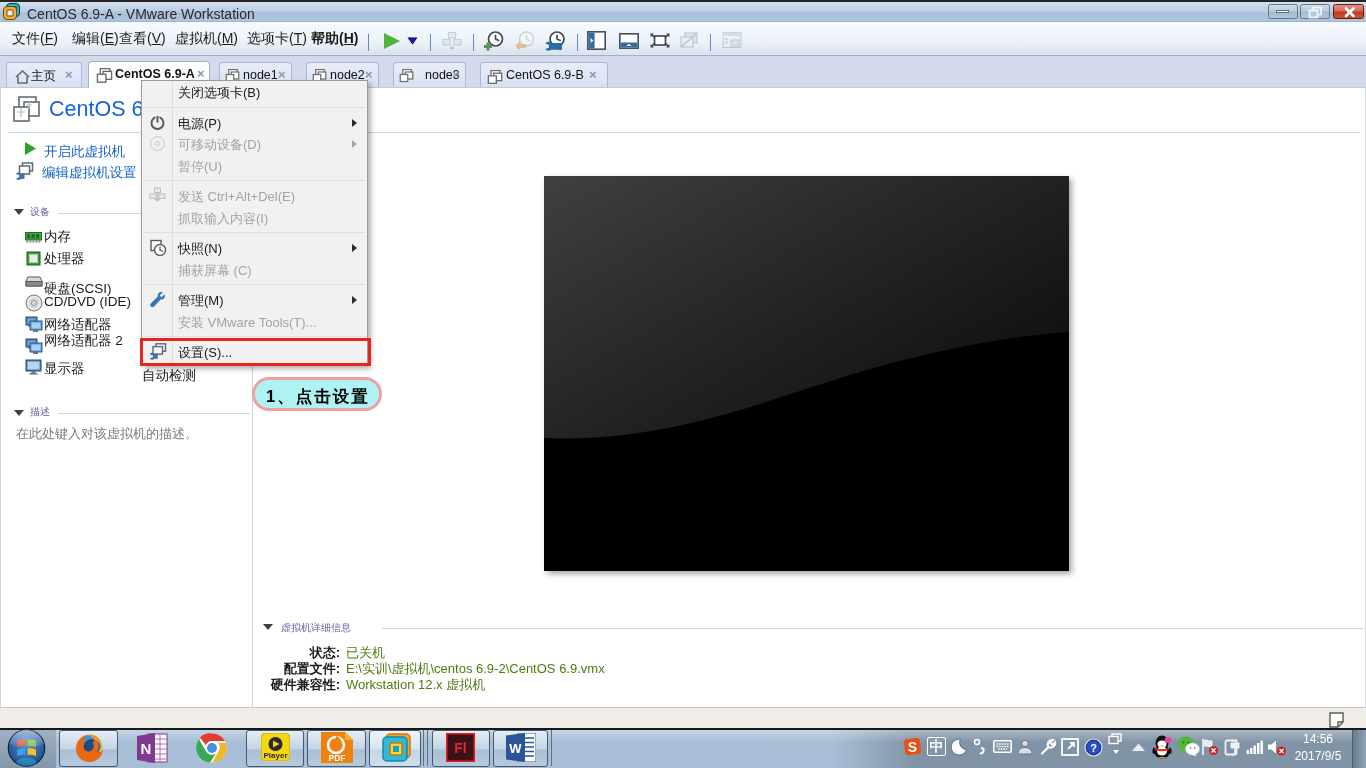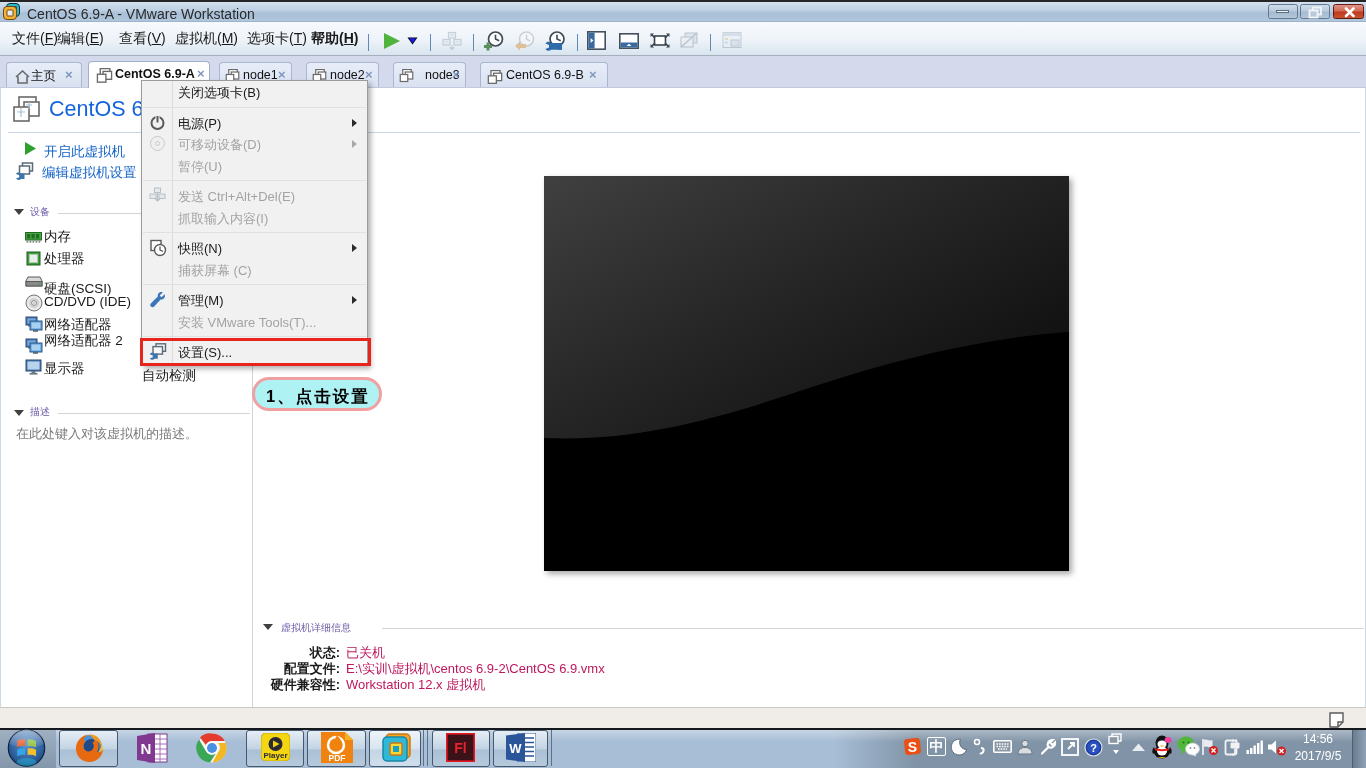--- a/index.html
+++ b/index.html
@@ -44,21 +44,21 @@
 
 #sbheader { position:absolute; left:49px; top:9px; font-size:21.5px; color:#1464dc; white-space:nowrap; }
 #sbline { position:absolute; left:8px; top:44px; width:1352px; height:1px; background:#c8d8ea; }
 .slink { position:absolute; font-size:13.5px; color:#1464c8; }
 .shdr { position:absolute; font-size:10px; color:#6d5ca8; }
 .stri { position:absolute; width:0; height:0; border-left:5px solid transparent; border-right:5px solid transparent; border-top:6px solid #404040; }
 .sline { position:absolute; height:1px; background:#d4d4d4; }
 .ditem { position:absolute; left:44px; font-size:13.5px; color:#1a1a1a; white-space:nowrap; }
 .dicon { position:absolute; left:15px; }
 .dtlabel { position:absolute; font-size:13px; font-weight:bold; color:#1a1a1a; text-align:right; width:120px; }
-.dtvalue { position:absolute; font-size:13px; color:#be185d; white-space:nowrap; }
+.dtvalue { position:absolute; font-size:13px; color:#4d7c0f; white-space:nowrap; }
 
 
 #vmscreen { position:absolute; left:544px; top:176px; width:525px; height:395px; background:#000; box-shadow:3px 3px 6px rgba(0,0,0,0.35); }
 
 
 #statusbar { position:absolute; left:0; top:707px; width:1366px; height:21px; background:#f0ede9; border-top:1px solid #cbc7c1; }
 
 
 #ctxmenu { position:absolute; left:141px; top:80px; width:227px; height:286px; background:#f1f1f1; border:1px solid #9b9b9b; box-shadow:3px 3px 5px rgba(0,0,0,0.3); }
 #ctxgutterline { position:absolute; left:30px; top:0; width:1px; height:284px; background:#dcdcdc; }
@@ -110,21 +110,21 @@
     </svg>
   </div>
   <div class="winbtn" id="btncls">
     <svg width="17" height="15" viewBox="0 0 17 15">
       <path d="M5 3.5 L12.5 11 M12.5 3.5 L5 11" stroke="#fdfdfd" stroke-width="2.6" stroke-linecap="round"></path>
     </svg>
   </div>
 
   <div id="menubar"></div>
   <div class="mitem" style="left:12px;">文件(<u>F</u>)</div>
-  <div class="mitem" style="left:57px;">编辑(<u>E</u>)</div>
+  <div class="mitem" style="left:72px;">编辑(<u>E</u>)</div>
   <div class="mitem" style="left:119px;">查看(<u>V</u>)</div>
   <div class="mitem" style="left:175px;">虚拟机(<u>M</u>)</div>
   <div class="mitem" style="left:247px;">选项卡(<u>T</u>)</div>
   <div class="mitem" style="left:311px;font-weight:bold;">帮助(<u>H</u>)</div>
   <div class="tsep" style="left:368px;"></div>
   <svg class="ticon" style="left:381px;" width="22" height="20" viewBox="0 0 22 20">
     <path d="M3 2 L19 10 L3 18 Z" fill="#52b23e"></path>
   </svg>
   <svg class="ticon" style="left:407px; top:37px;" width="11" height="8" viewBox="0 0 11 8">
     <path d="M0.5 0.5 L10.5 0.5 L5.5 7.5 Z" fill="#000"></path>

